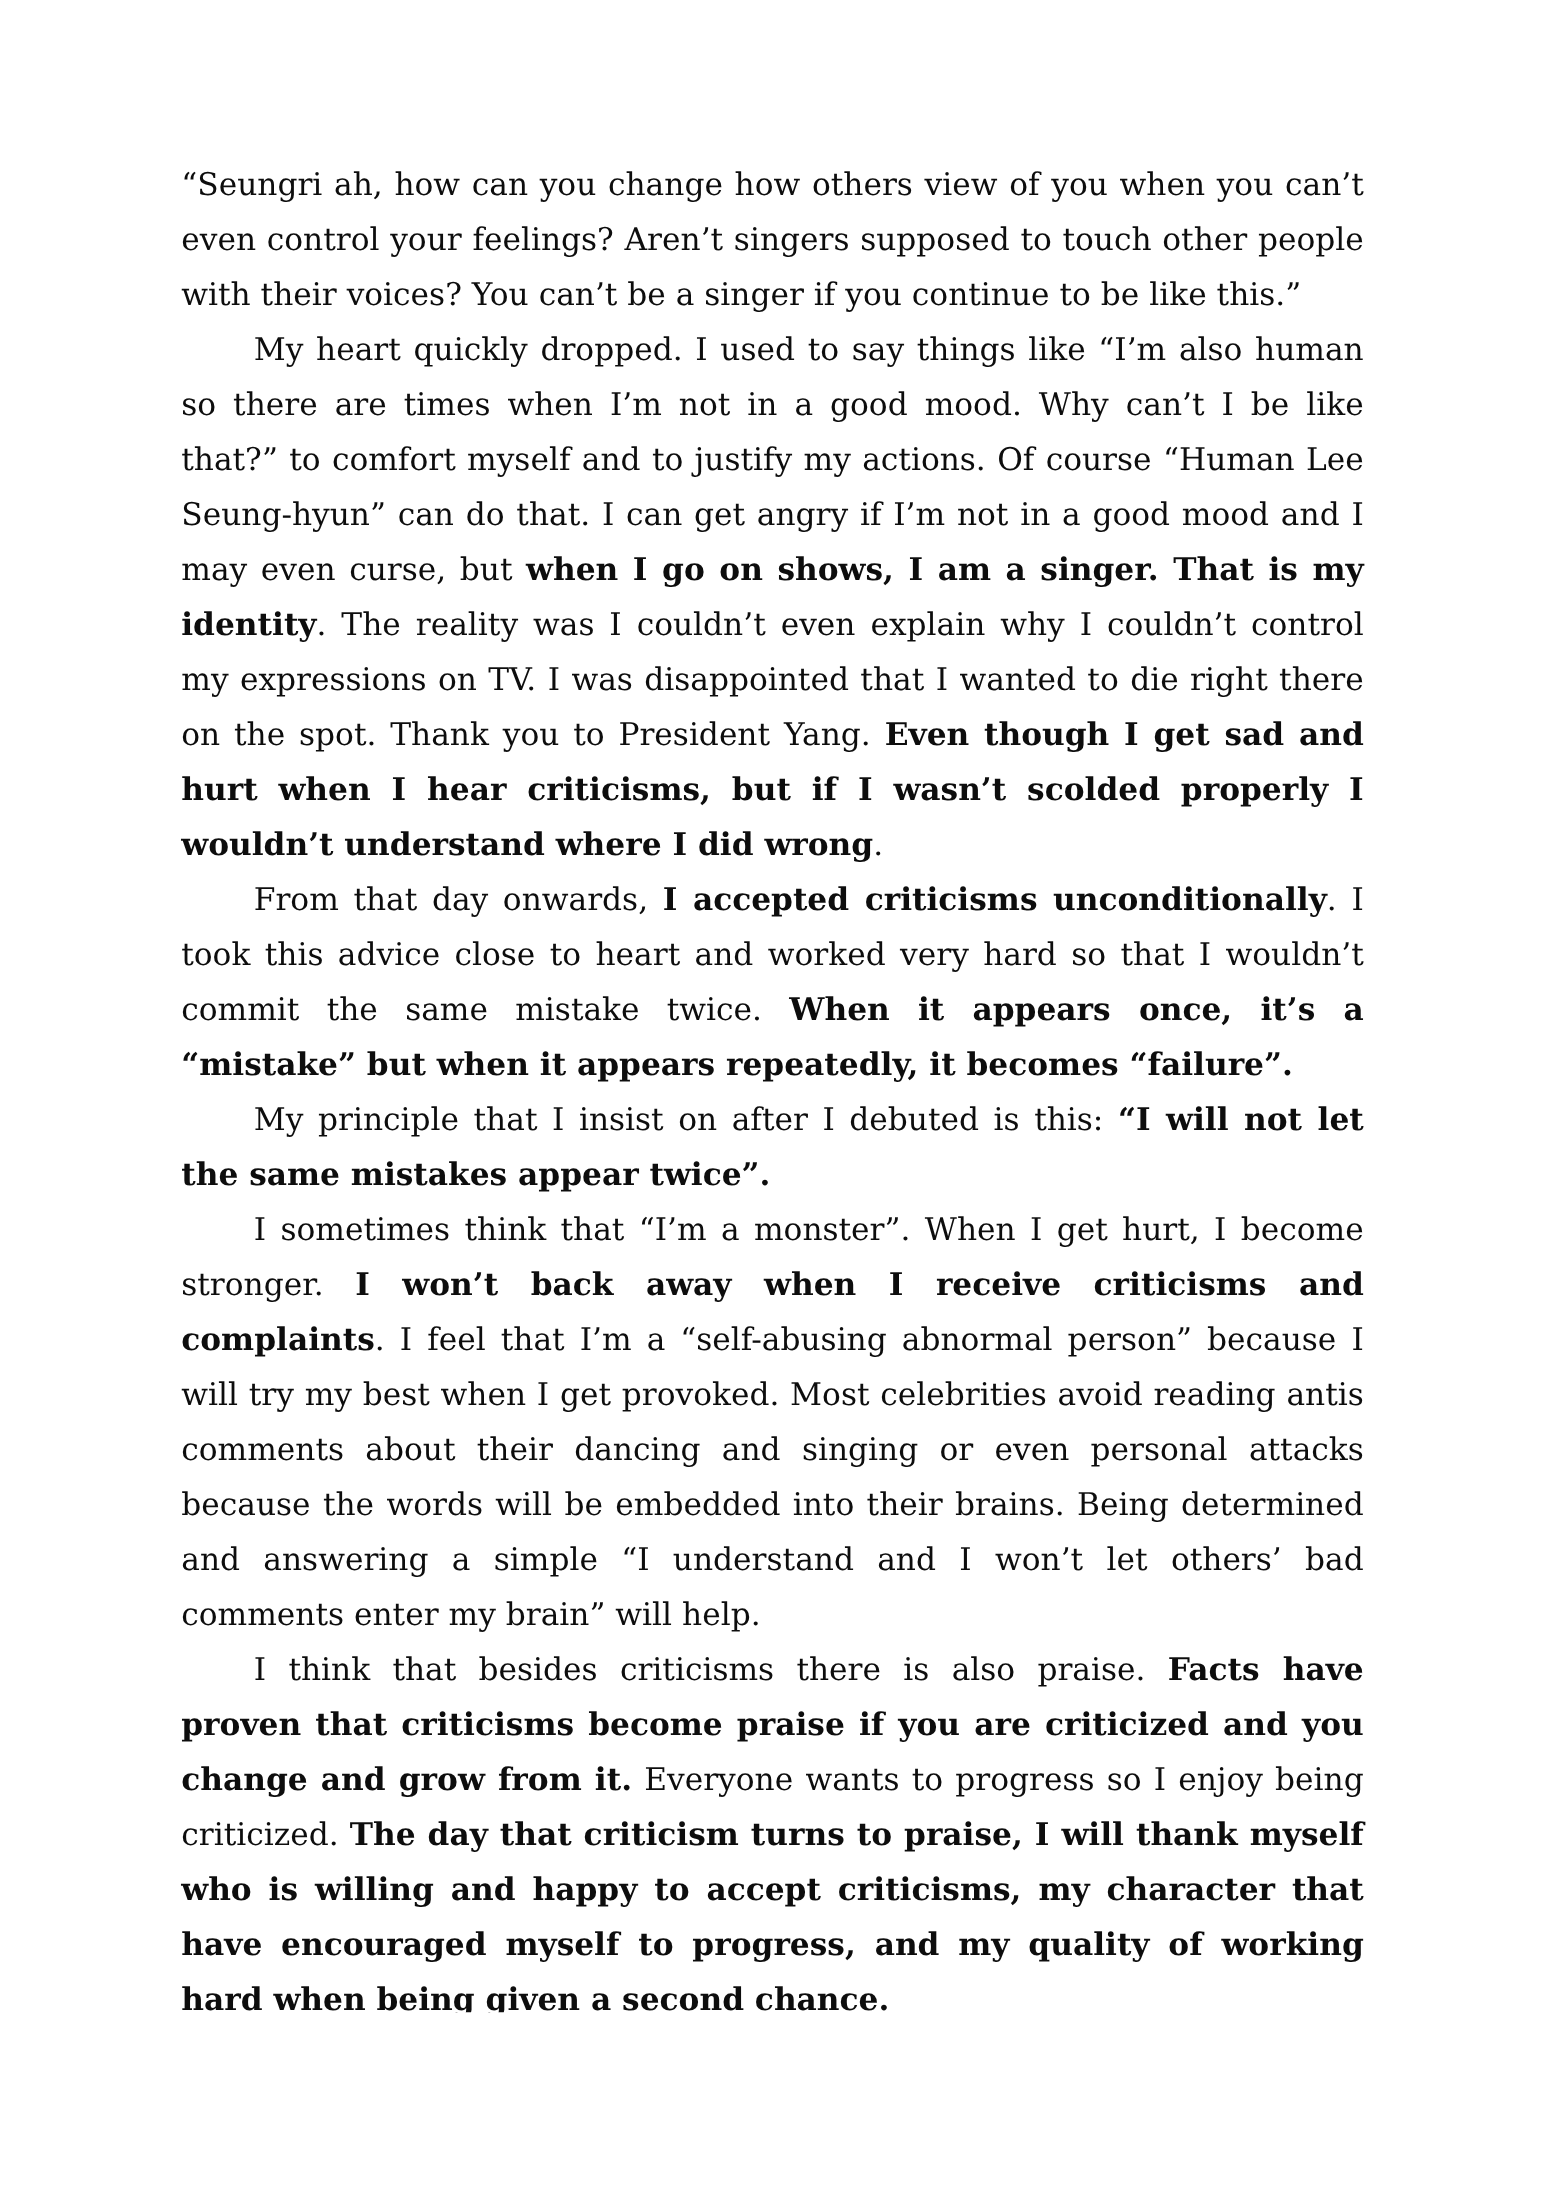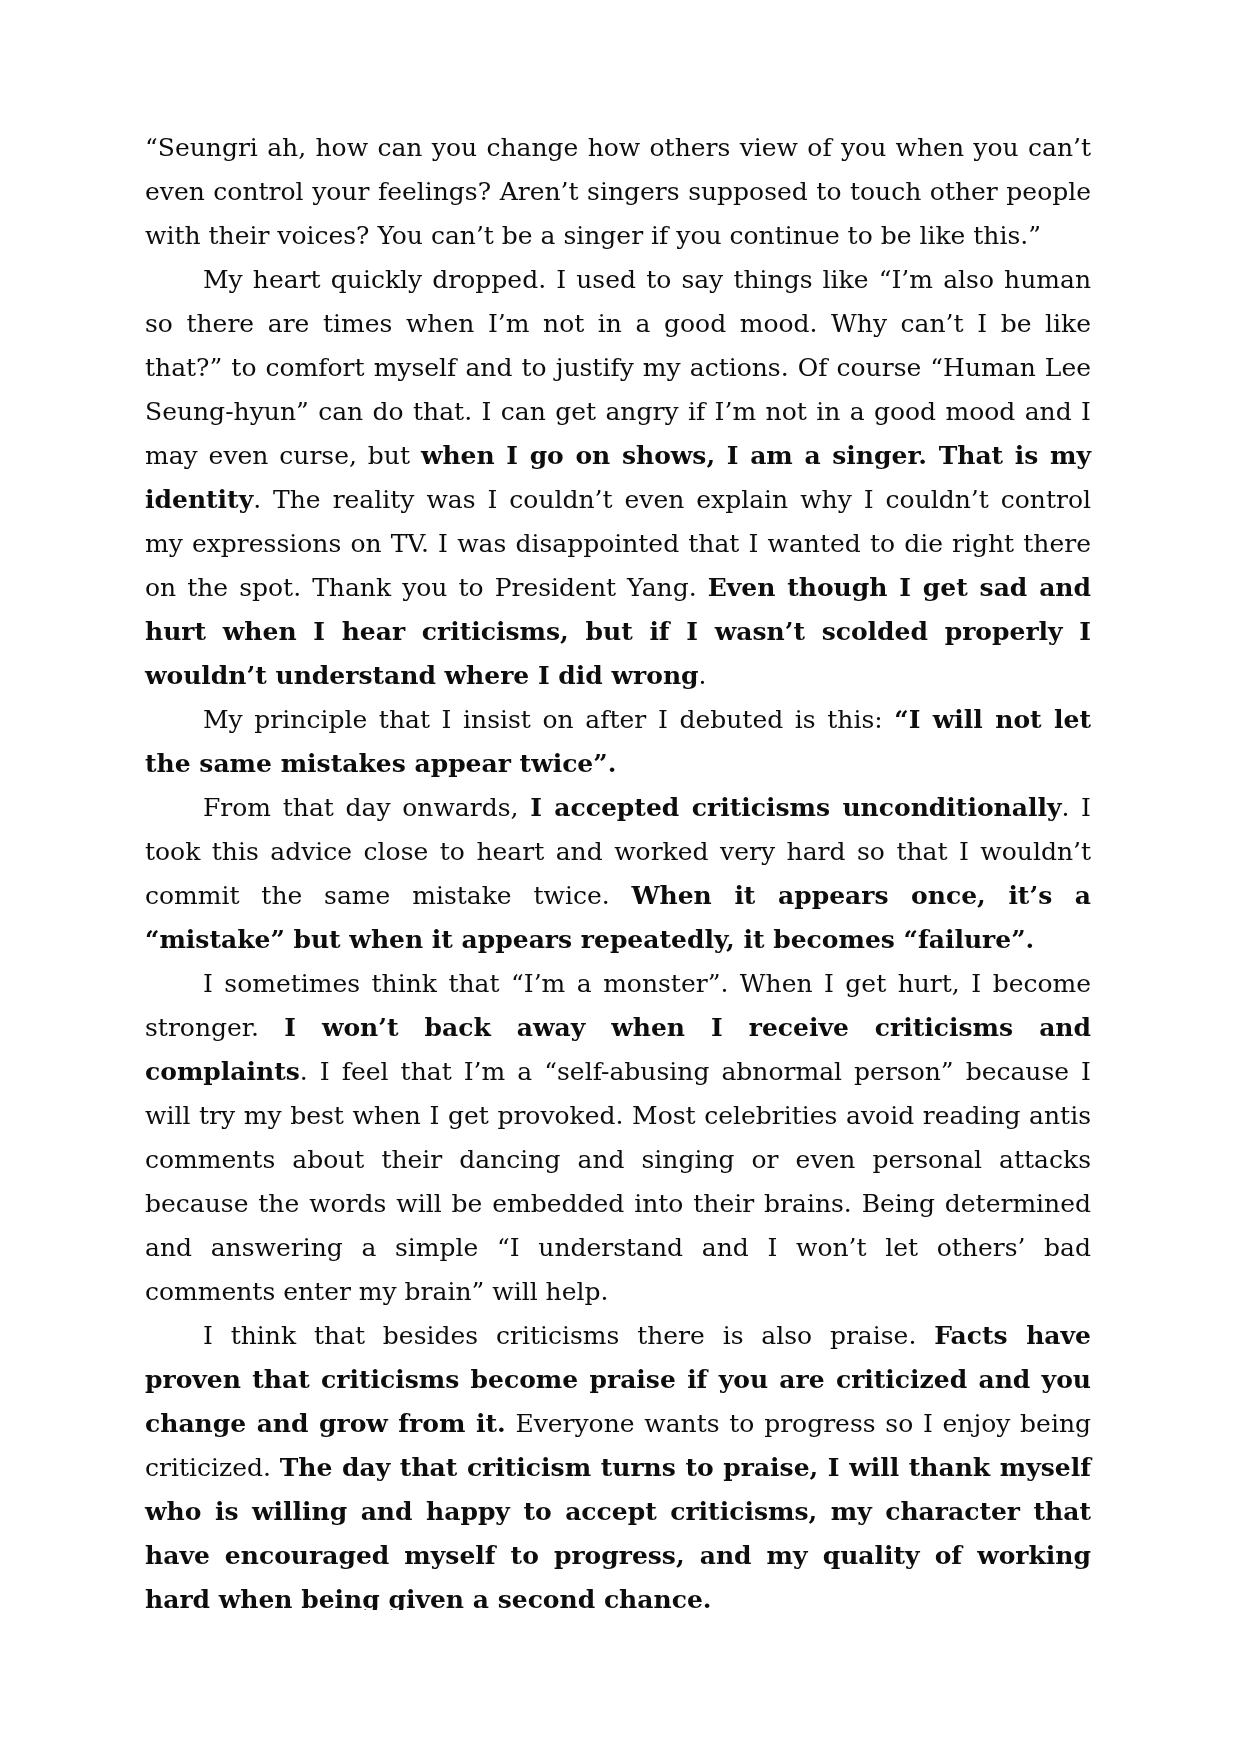--- a/index.html
+++ b/index.html
@@ -35,18 +35,18 @@
     font-weight: bold;
   }
 </style>
 </head>
 <body>
 
 <div class="page">
   <div class="doc-body">
       <p class="para"><span class="">“Seungri ah, how can you change how others view of you when you can’t even control your feelings? Aren’t singers supposed to touch other people with their voices? You can’t be a singer if you continue to be like this.”</span></p>
       <p class="para indent"><span class="">My heart quickly dropped. I used to say things like “I’m also human so there are times when I’m not in a good mood. Why can’t I be like that?” to comfort myself and to justify my actions. Of course “Human Lee Seung-hyun” can do that. I can get angry if I’m not in a good mood and I may even curse, but </span><span class="b">when I go on shows, I am a singer. That is my identity</span><span class="">. The reality was I couldn’t even explain why I couldn’t control my expressions on TV. I was disappointed that I wanted to die right there on the spot. Thank you to President Yang. </span><span class="b">Even though I get sad and hurt when I hear criticisms, but if I wasn’t scolded properly I wouldn’t understand where I did wrong</span><span class="">.</span></p>
+      <p class="para indent"><span class="">From that day onwards, </span><span class="b">I accepted criticisms unconditionally</span><span class="">. I took this advice close to heart and worked very hard so that I wouldn’t commit the same mistake twice. </span><span class="b">When it appears once, it’s a “mistake” but when it appears repeatedly, it becomes “failure”.</span></p>
       <p class="para indent"><span class="">My principle that I insist on after I debuted is this: </span><span class="b">“I will not let the same mistakes appear twice”.</span></p>
-      <p class="para indent"><span class="">From that day onwards, </span><span class="b">I accepted criticisms unconditionally</span><span class="">. I took this advice close to heart and worked very hard so that I wouldn’t commit the same mistake twice. </span><span class="b">When it appears once, it’s a “mistake” but when it appears repeatedly, it becomes “failure”.</span></p>
       <p class="para indent"><span class="">I sometimes think that “I’m a monster”. When I get hurt, I become stronger. </span><span class="b">I won’t back away when I receive criticisms and complaints</span><span class="">. I feel that I’m a “self-abusing abnormal person” because I will try my best when I get provoked. Most celebrities avoid reading antis comments about their dancing and singing or even personal attacks because the words will be embedded into their brains. Being determined and answering a simple “I understand and I won’t let others’ bad comments enter my brain” will help.</span></p>
       <p class="para indent"><span class="">I think that besides criticisms there is also praise. </span><span class="b">Facts have proven that criticisms become praise if you are criticized and you change and grow from it.</span><span class=""> Everyone wants to progress so I enjoy being criticized. </span><span class="b">The day that criticism turns to praise, I will thank myself who is willing and happy to accept criticisms, my character that have encouraged myself to progress, and my quality of working hard when being given a second chance.</span></p>
     </div>
 </div>
 
 </body></html>

